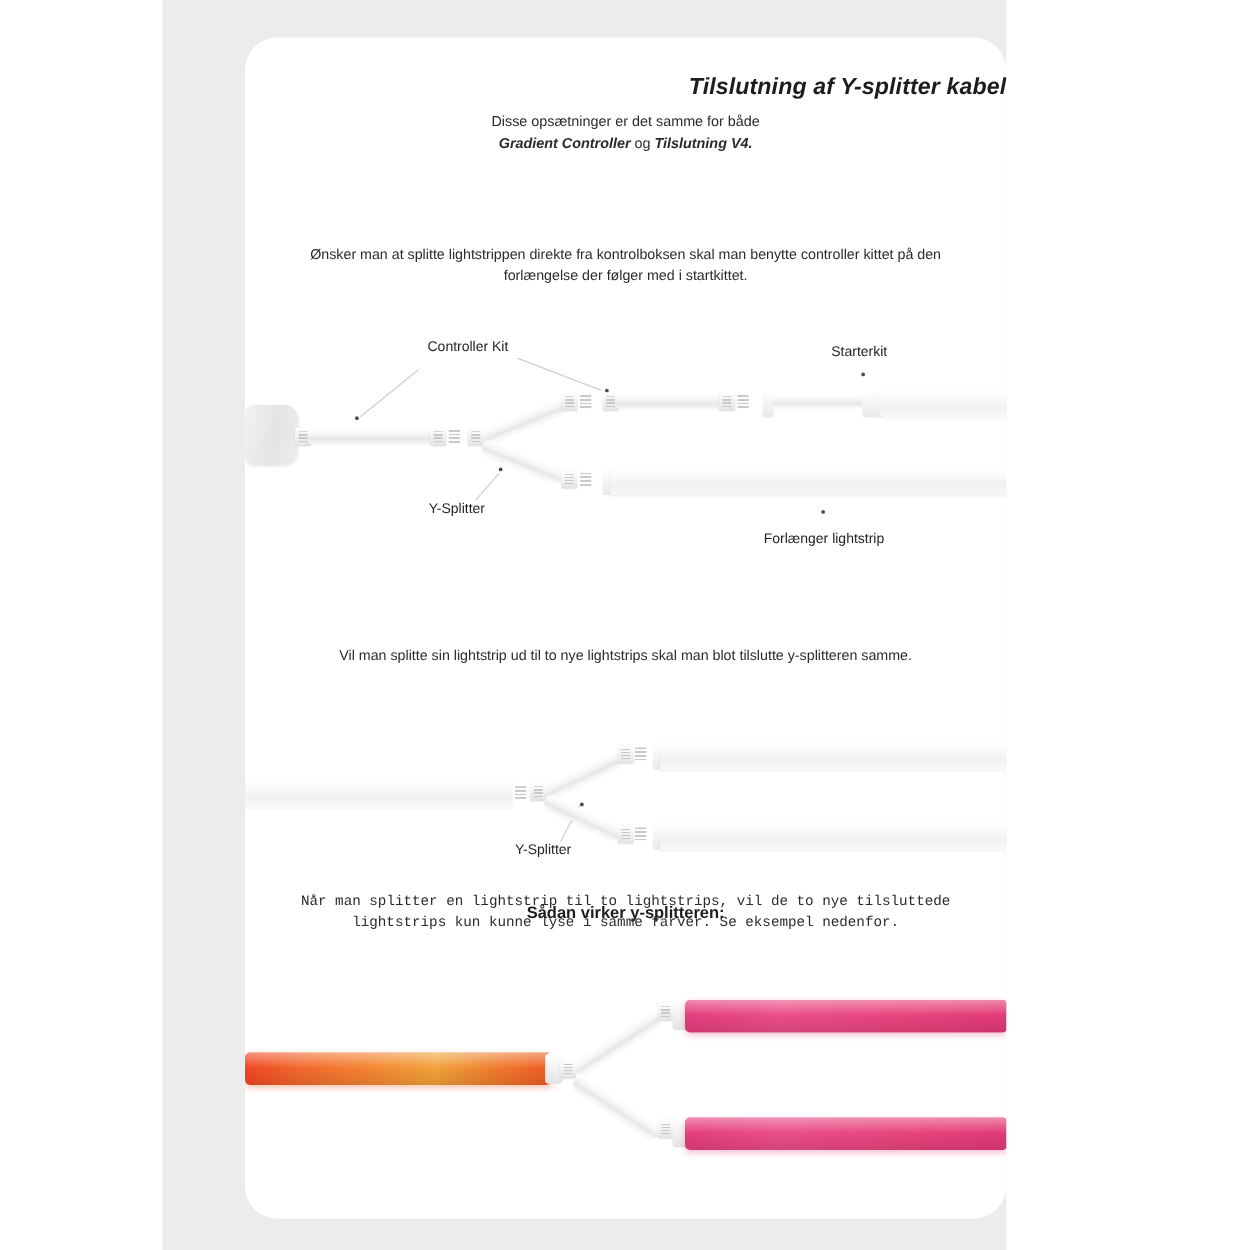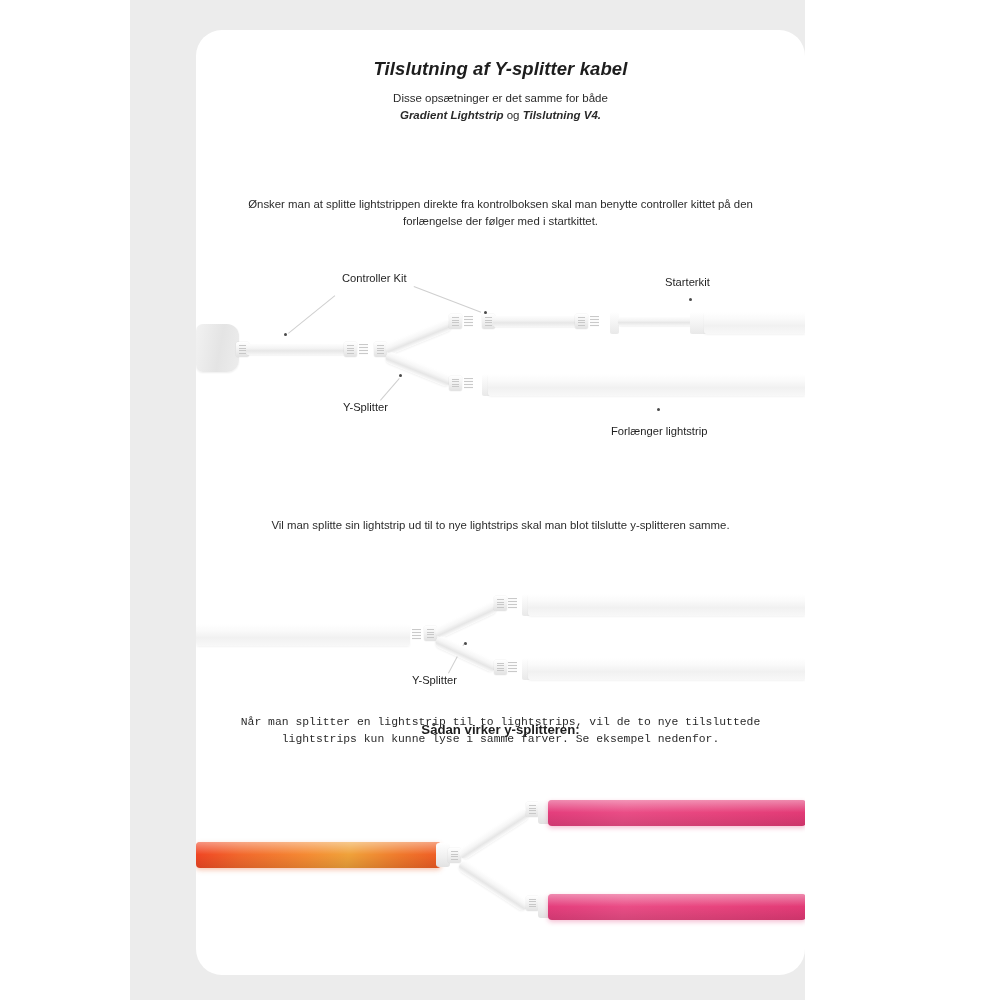--- a/index.html
+++ b/index.html
@@ -19,21 +19,21 @@
     position:absolute;left:196px;top:30px;width:609px;height:945px;
     background:#ffffff;
     border-radius:26px;
     overflow:hidden;
   }
   .inner{position:absolute;inset:0;}
 
   
   .title{
     position:absolute;left:0;right:0;top:28px;
-    text-align:center;
+    text-align:right;
     font-size:18.5px;font-weight:bold;font-style:italic;
     color:#1d1d1d;letter-spacing:.1px;
   }
   .subtitle{
     position:absolute;left:40px;right:40px;top:60px;
     text-align:center;font-size:11.5px;color:#2a2a2a;line-height:1.45;
   }
   .subtitle .b{font-weight:bold;font-style:italic;}
 
   .sec-head{
@@ -127,21 +127,21 @@
 <body>
 
 <div class="page-backing"></div>
 
 <div class="card">
 <div class="inner">
 
   <div class="title">Tilslutning af Y-splitter kabel</div>
   <div class="subtitle">
     <span>Disse opsætninger er det samme for både</span><br>
-    <span class="b">Gradient Lightstrip</span><span> og </span><span class="b">Tilslutning V4.</span>
+    <span class="b">Gradient Controller</span><span> og </span><span class="b">Tilslutning V4.</span>
   </div>
 
   <div class="sec-body" style="top:166px;">
     <span>Ønsker man at splitte lightstrippen direkte fra kontrolboksen skal man benytte controller</span>
     <span>kittet på den forlængelse der følger med i startkittet.</span>
   </div>
 
   <div class="lbl" style="left:146px;top:242px;">Controller Kit</div>
   <div class="lbl" style="left:469px;top:246px;">Starterkit</div>
   <div class="lbl" style="left:147px;top:371px;">Y-Splitter</div>

